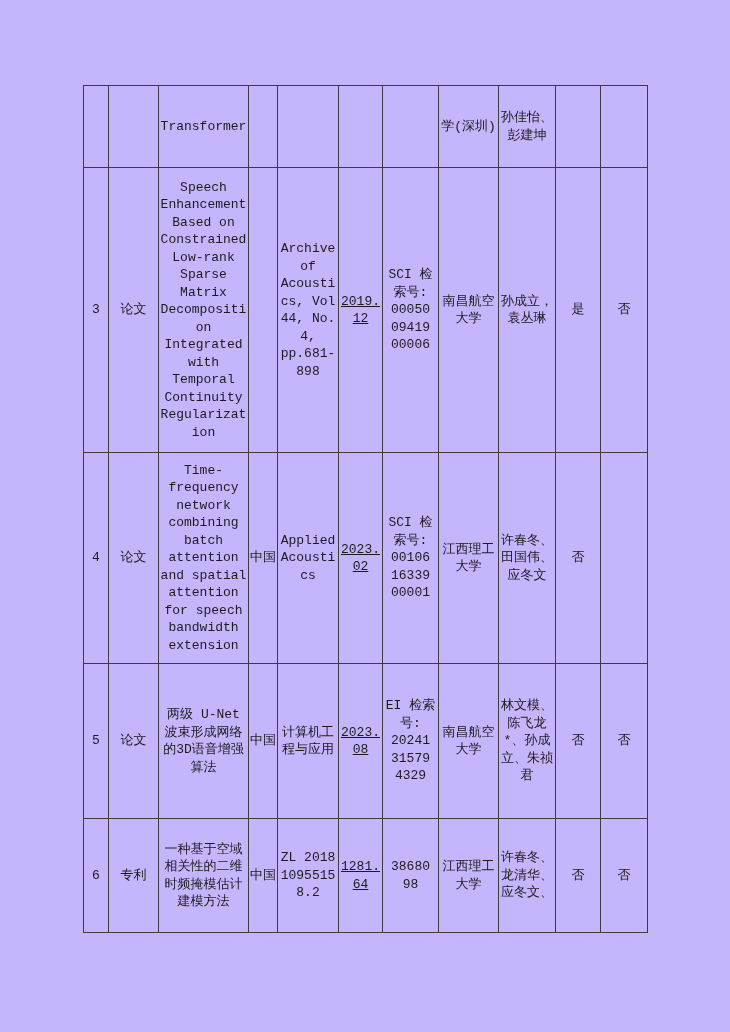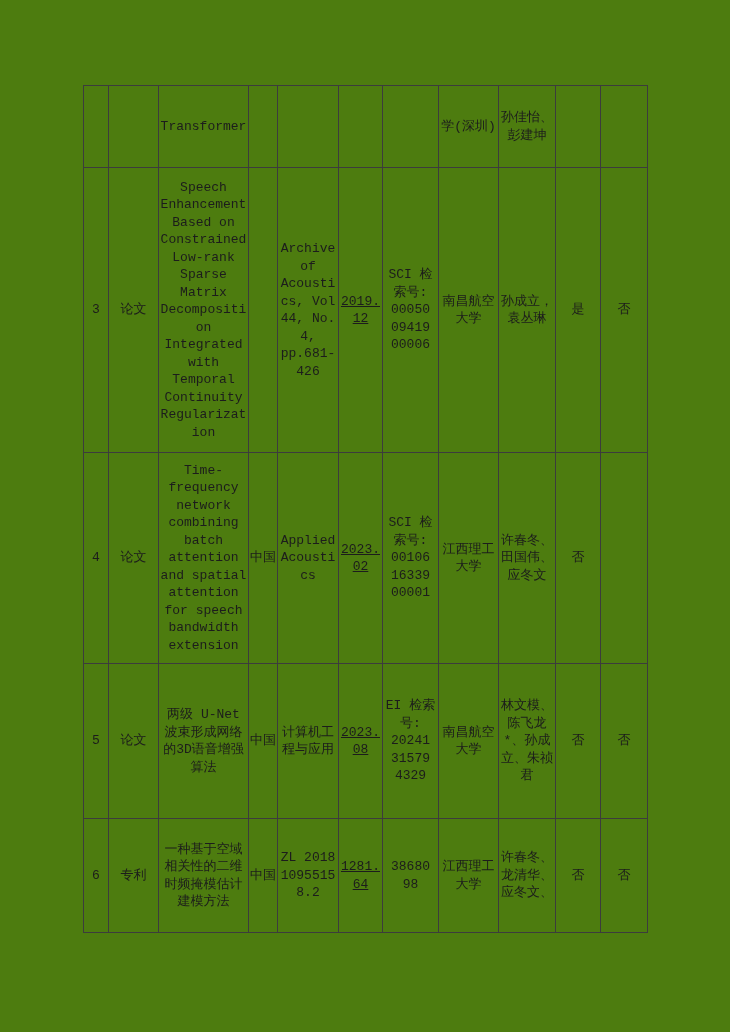--- a/index.html
+++ b/index.html
@@ -10,21 +10,21 @@
   body {
     width: 730px;
     height: 1032px;
     position: relative;
     font-family: "Liberation Mono", "DejaVu Sans Mono", monospace;
   }
   .sheet {
     position: absolute;
     left: 0; top: 0;
     width: 730px; height: 1032px;
-    background: #4d7c0f;
+    background: #c4b5fd;
     overflow: hidden;
   }
   table.pub {
     position: absolute;
     left: 83px;
     top: 85px;
     width: 564px;
     border-collapse: collapse;
     table-layout: fixed;
   }
@@ -89,21 +89,21 @@
         <td class="c-inst">学(深圳)</td>
         <td class="c-auth">孙佳怡、彭建坤</td>
         <td class="c-flag"></td>
         <td class="c-flag"></td>
       </tr>
       <tr class="r1">
         <td class="c-num">3</td>
         <td class="c-type">论文</td>
         <td class="c-title">Speech Enhancement Based on Constrained Low-rank Sparse Matrix Decomposition Integrated with Temporal Continuity Regularization</td>
         <td class="c-country"></td>
-        <td class="c-venue">Archive of Acoustics, Vol 44, No. 4, pp.681-426</td>
+        <td class="c-venue">Archive of Acoustics, Vol 44, No. 4, pp.681-898</td>
         <td class="c-date">2019.12</td>
         <td class="c-index">SCI 检索号: 00050 09419 00006</td>
         <td class="c-inst">南昌航空大学</td>
         <td class="c-auth">孙成立，袁丛琳</td>
         <td class="c-flag">是</td>
         <td class="c-flag">否</td>
       </tr>
       <tr class="r2">
         <td class="c-num">4</td>
         <td class="c-type">论文</td>

